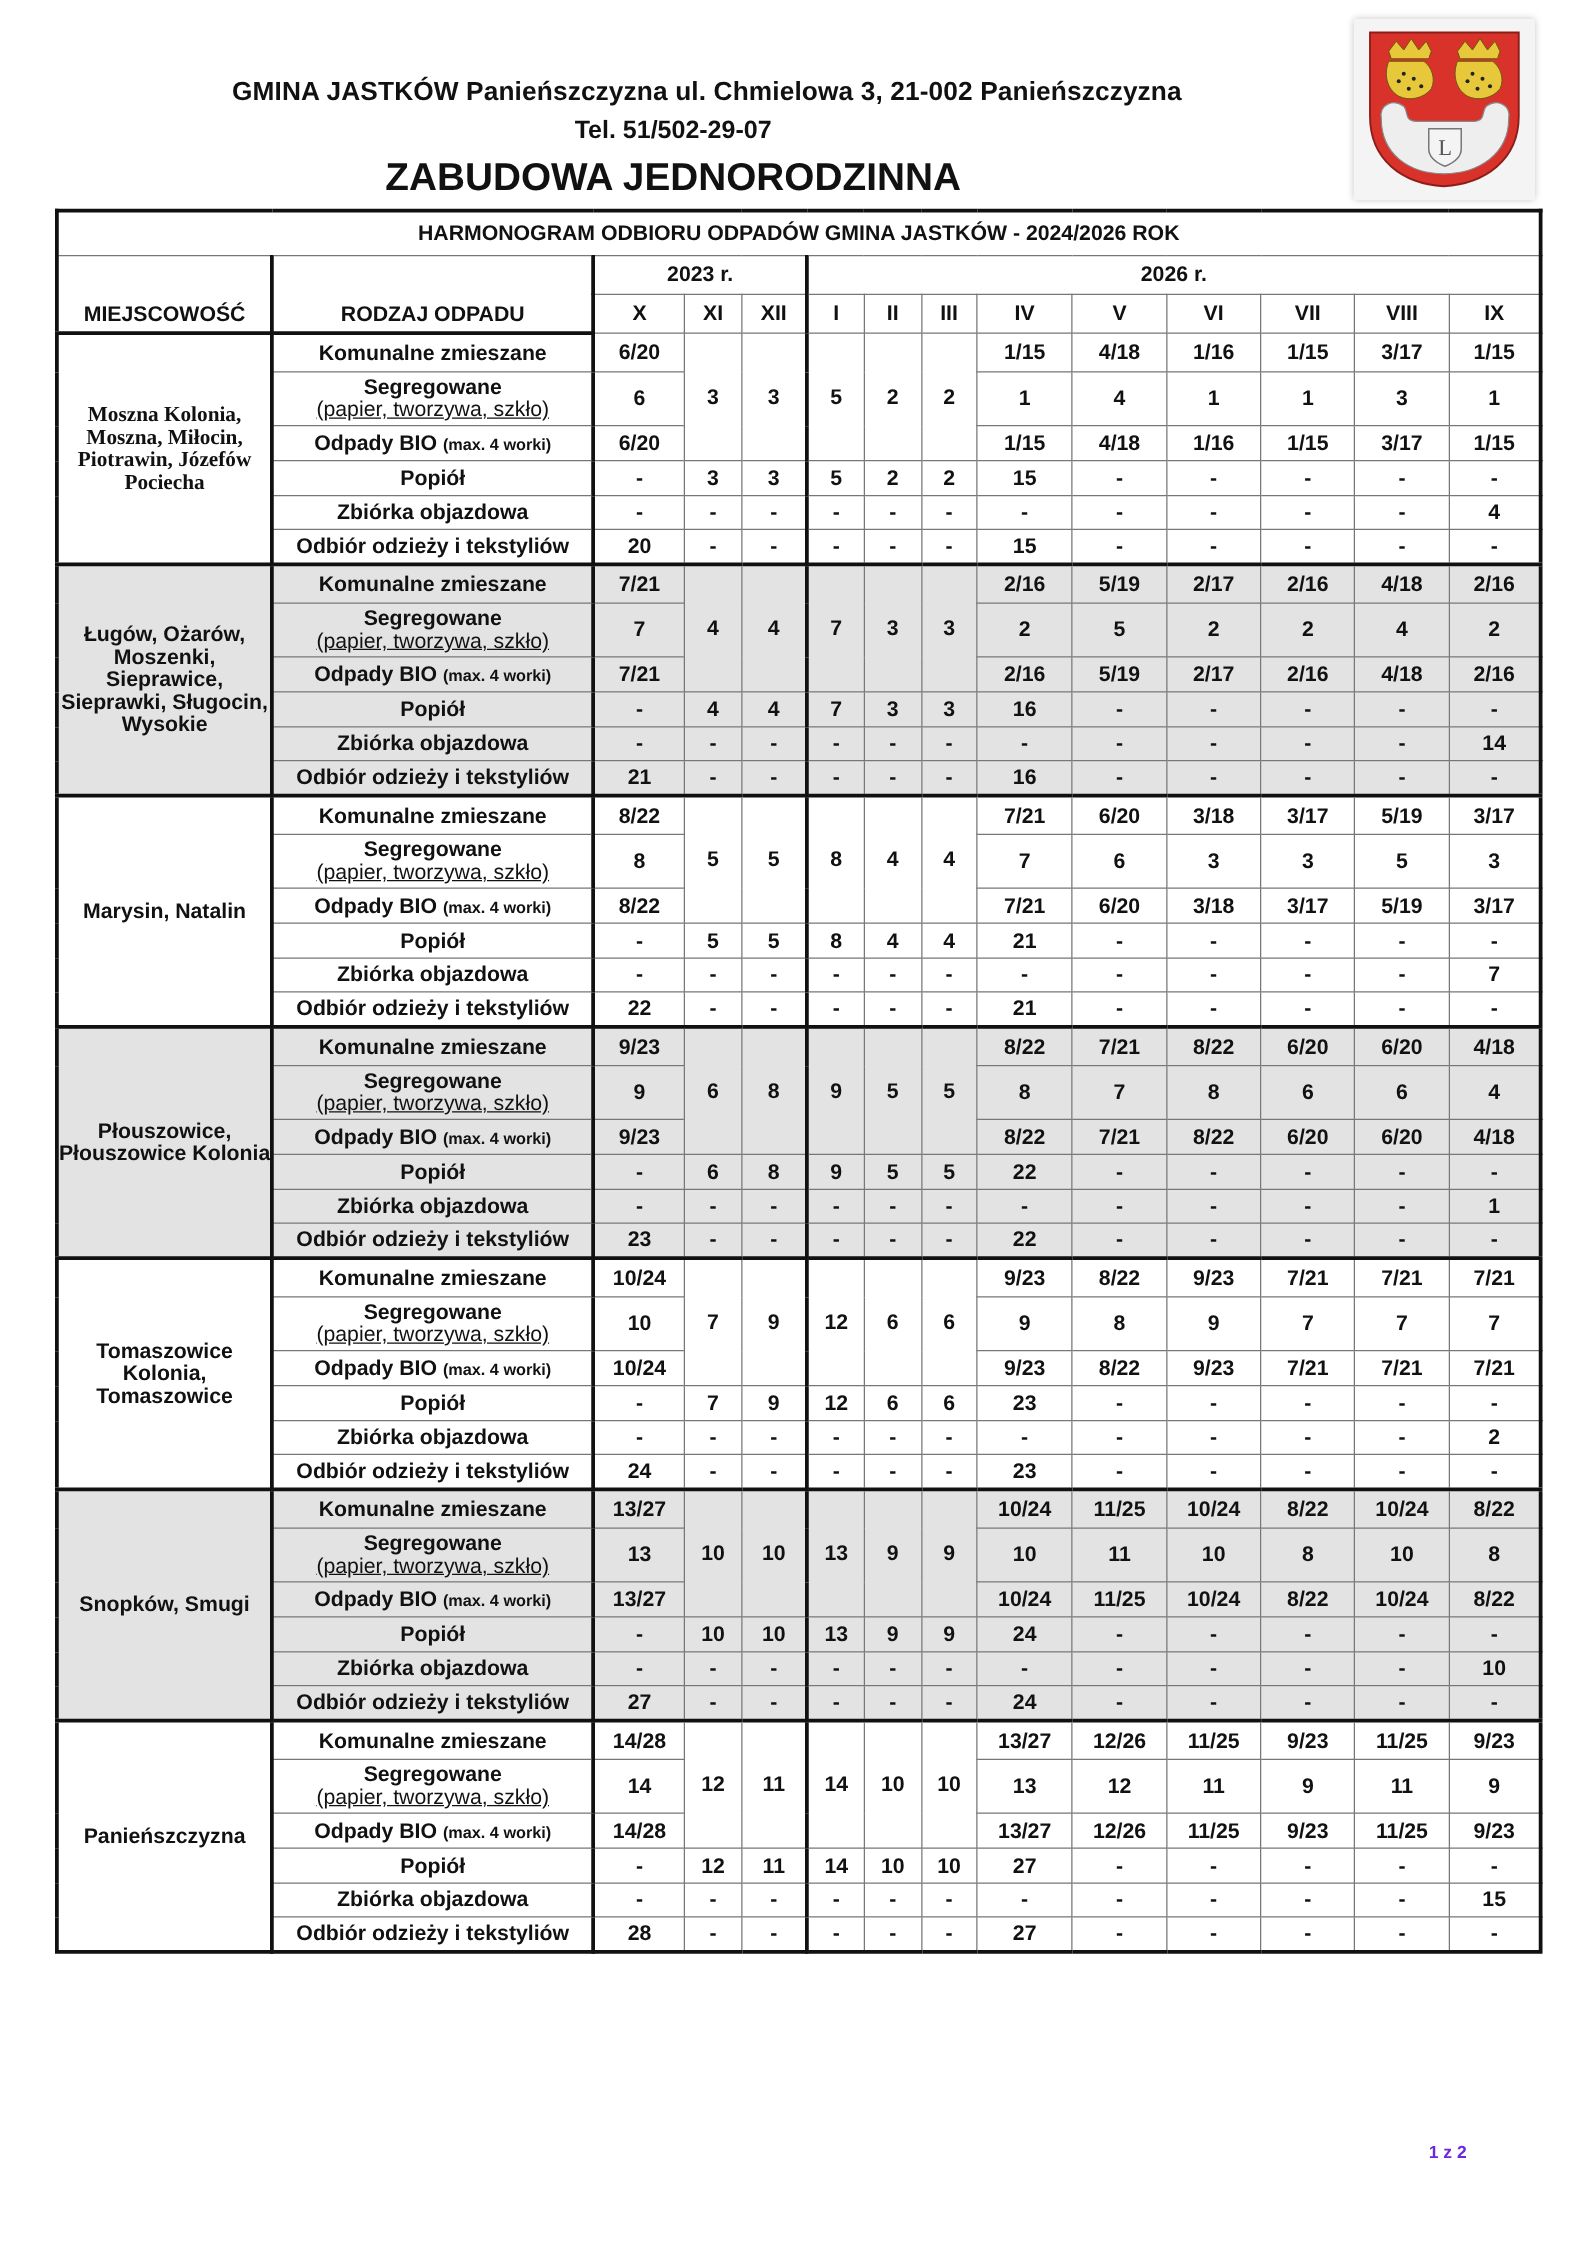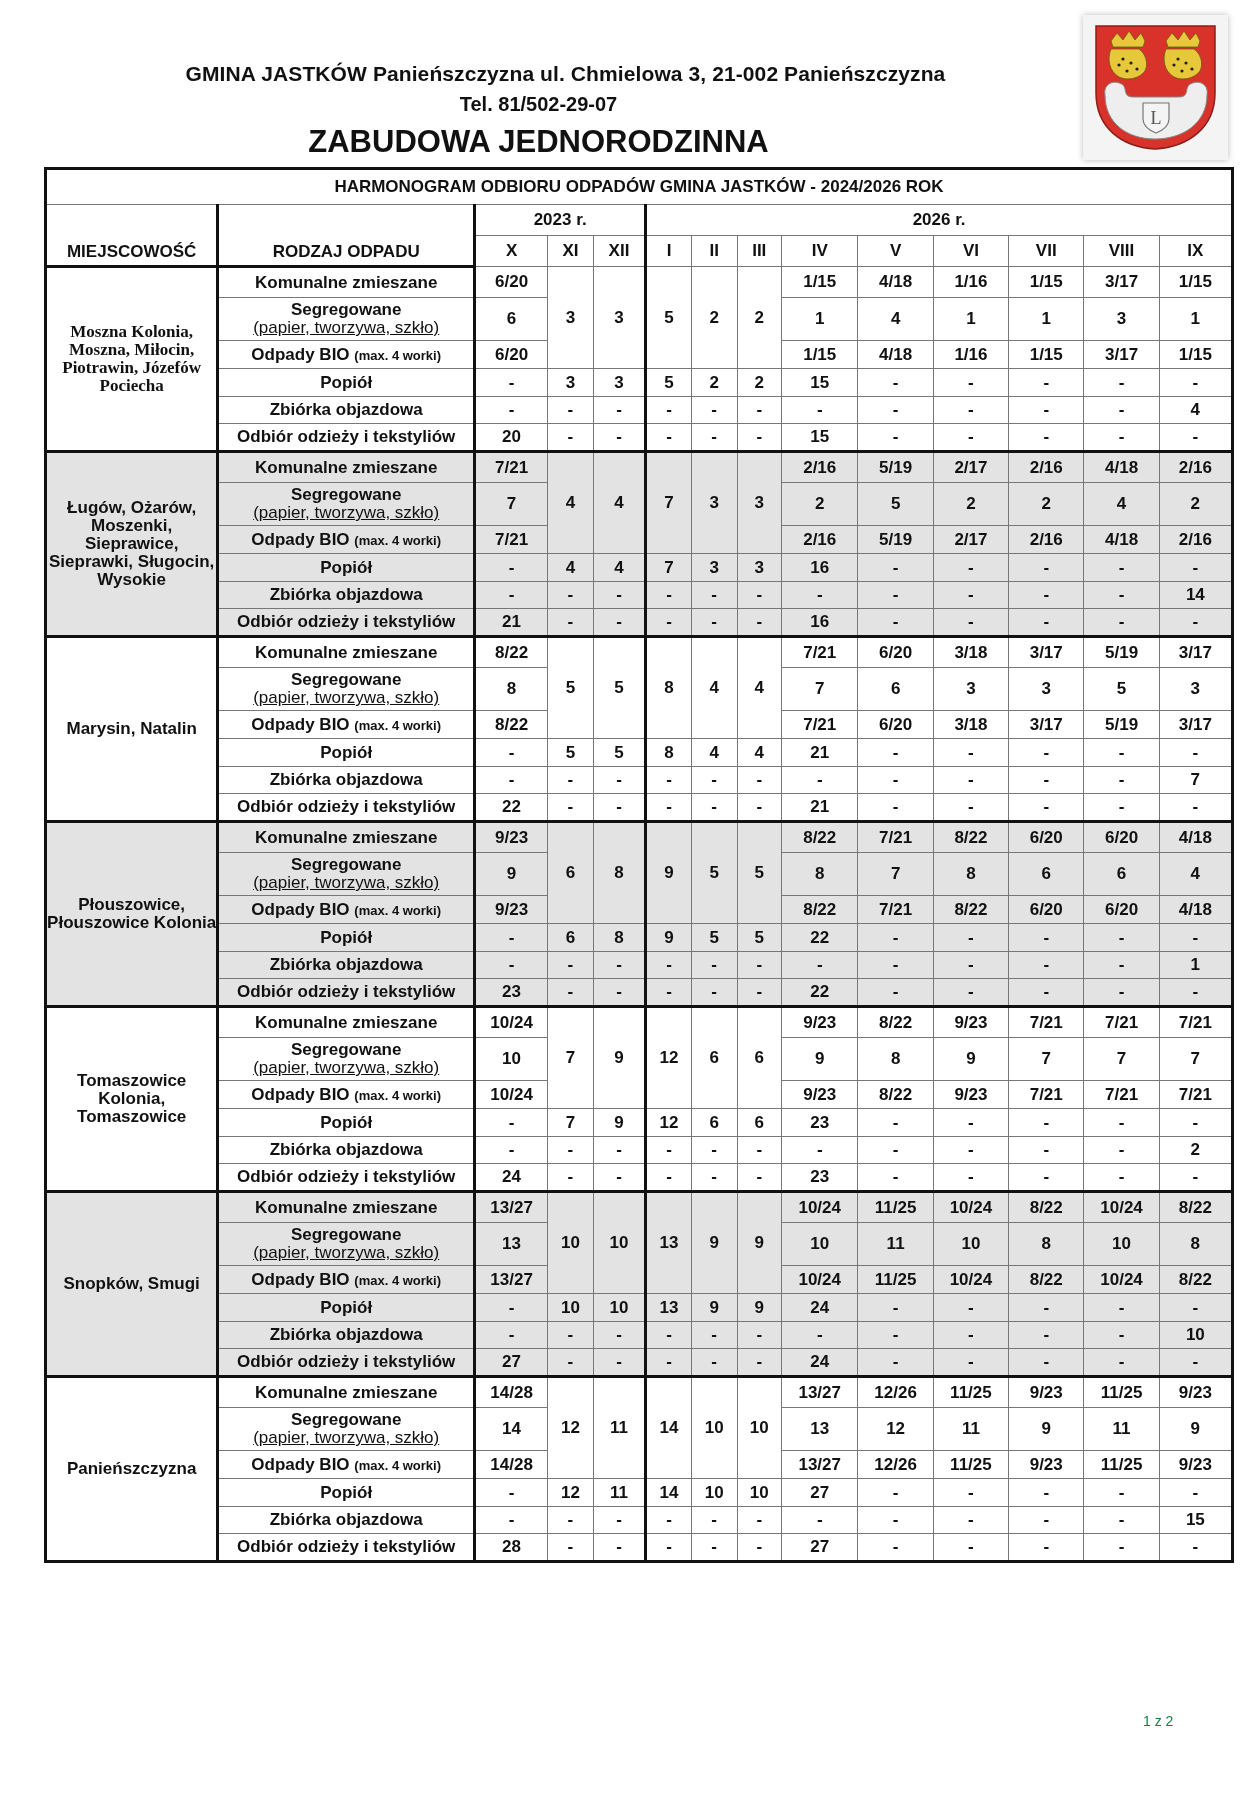--- a/index.html
+++ b/index.html
@@ -24,27 +24,27 @@
   tr.r-b td { height:27px; }
   tr.r-p td { height:27px; }
   tr.r-z td { height:26px; }
   tr.r-o td { height:26px; }
   tr.group-end td, tr.group-end th { border-bottom:3px solid #111; }
   .loc { font-size:18px; line-height:1.3; }
   .wtype { font-size:18px; }
   .wtype .sub { font-weight:normal; font-size:17px;text-decoration:underline; }
   .wtype .small { font-size:13px; }
   tbody.shaded td { background:#e3e3e3; }
-  .pagenum { position:absolute; left:1143px; top:1713px; font-size:14px; color:#15803d; }
+  .pagenum { position:absolute; left:1143px; top:1713px; font-size:14px; color:#6d28d9;font-weight:bold; }
 </style>
 </head>
 <body>
 
 <div class="hdr1"><span class="inner">GMINA JASTKÓW  Panieńszczyzna ul. Chmielowa 3, 21-002 Panieńszczyzna</span></div>
-<div class="hdr2"><span class="inner">Tel. 81/502-29-07</span></div>
+<div class="hdr2"><span class="inner">Tel. 51/502-29-07</span></div>
 <div class="hdr3"><span class="inner">ZABUDOWA JEDNORODZINNA</span></div>
 
 <div class="crest">
   <svg width="125" height="128" viewBox="0 0 125 128">
     <path d="M3 3 H122 V70 C122 105 95 124 62 126 C29 124 3 105 3 70 Z" fill="#d8322a" stroke="#8a1e18" stroke-width="1.5"></path>
     <g fill="#e7c83a" stroke="#6b5a10" stroke-width="0.8">
       <path d="M18 18 L24 10 L30 17 L36 8 L42 17 L48 10 L52 18 L50 24 H20 Z"></path>
       <path d="M73 18 L79 10 L85 17 L91 8 L97 17 L103 10 L107 18 L105 24 H75 Z"></path>
       <path d="M18 26 C14 36 16 48 26 54 C34 58 46 56 52 48 C56 40 52 30 46 26 Z"></path>
       <path d="M73 26 C69 36 71 48 81 54 C89 58 101 56 107 48 C111 40 107 30 101 26 Z"></path>

